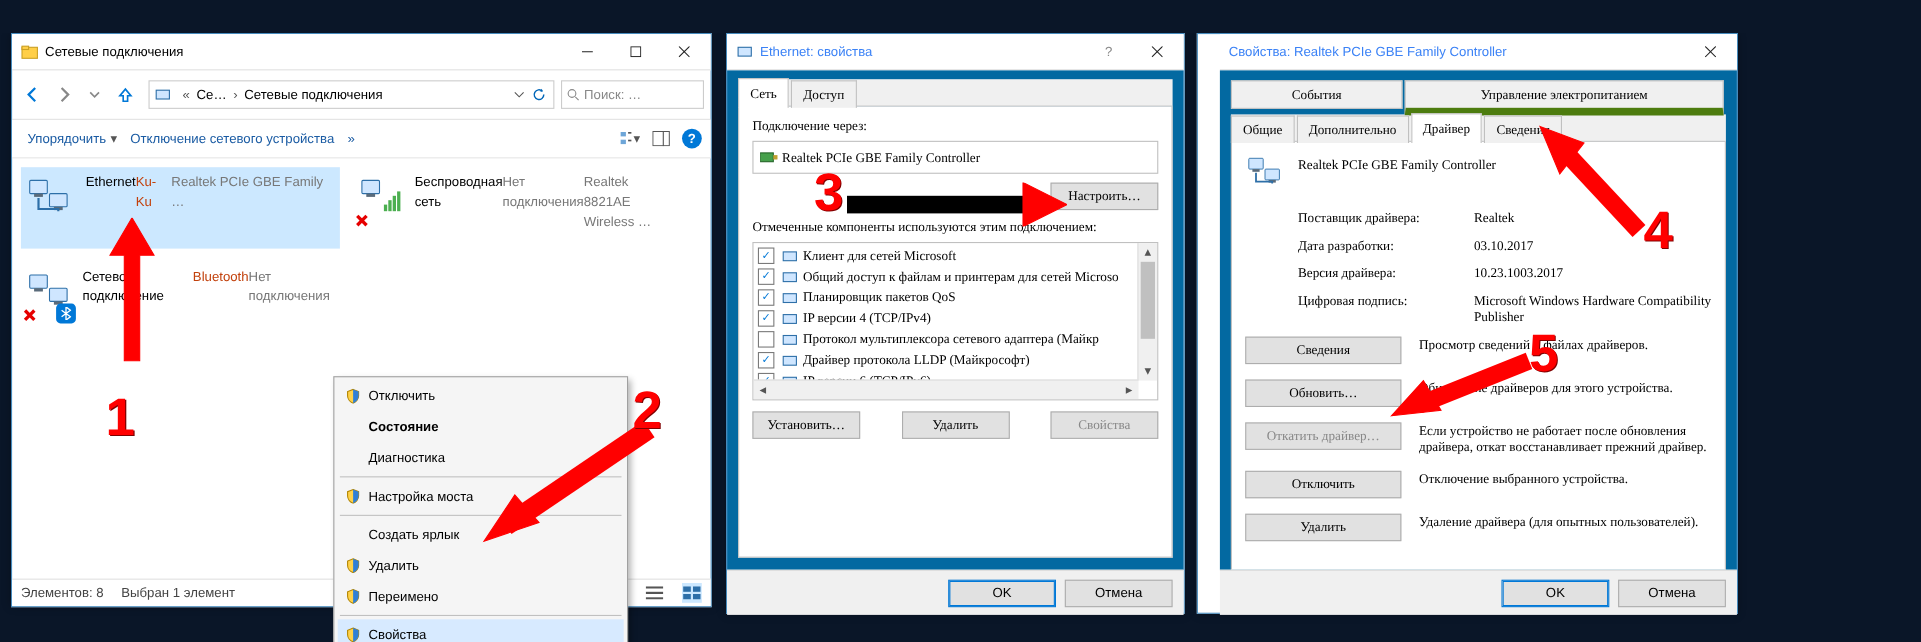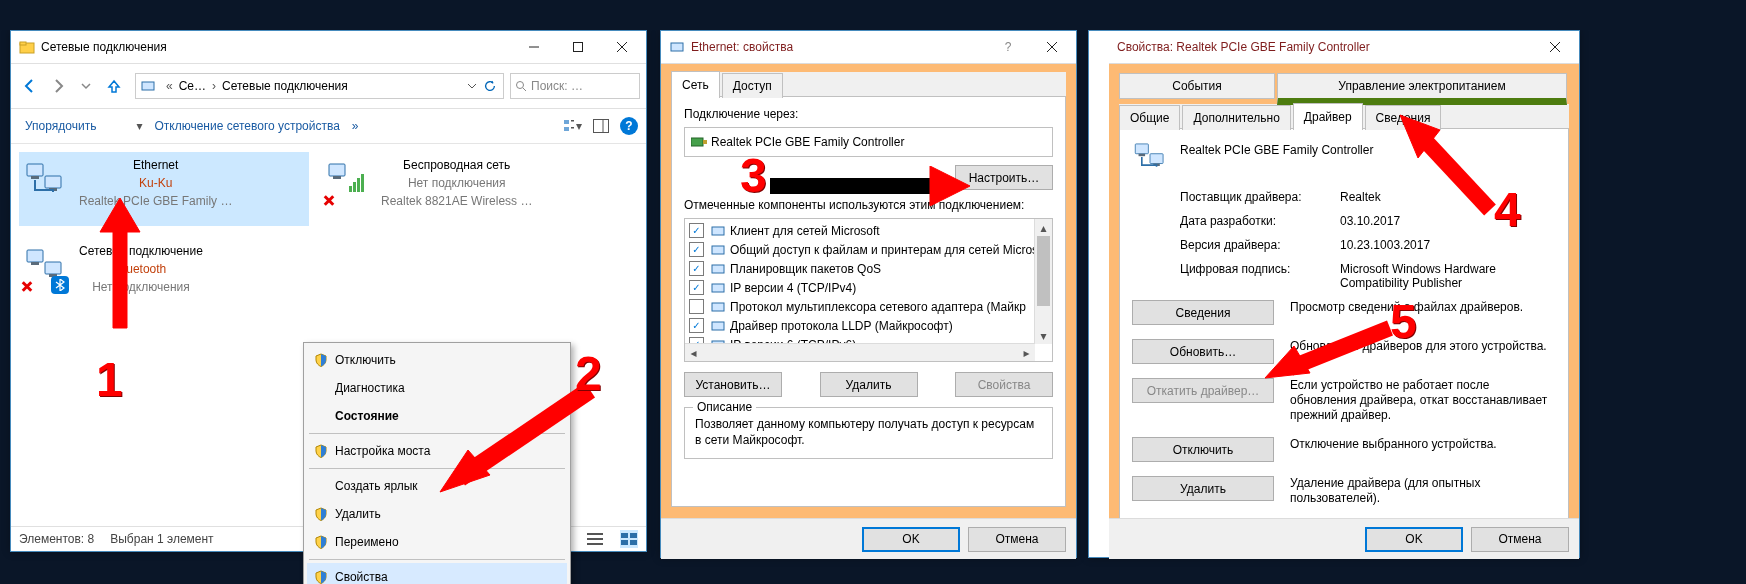--- a/index.html
+++ b/index.html
@@ -10,46 +10,46 @@
   
   .w2{left:660px;top:0;width:415px;height:526px;}
   
   .w3{left:1088px;top:0;width:470px;height:526px;padding-left:20px;}
 
   
   .titlebar{display:flex;align-items:center;height:32px;background:#fff;border-bottom:1px solid #e0e0e0;padding:0 2px 0 8px;}
   .titlebar.gray{background:#fff;}
   .title-icon{width:16px;height:16px;margin-right:6px;display:inline-flex;align-items:center;justify-content:center;}
   .title-text{flex:1;font-size:12px;color:#000;}
-  .title-text.faded{color:#7f1d1d;}
+  .title-text.faded{color:#3b82f6;}
   .title-btns{display:flex;}
   .title-btn{width:44px;height:30px;display:flex;align-items:center;justify-content:center;color:#000;}
   .title-btn svg{stroke:#222;fill:none;stroke-width:1;}
 
   
   .nav-row{display:flex;align-items:center;height:36px;padding:4px 6px;border-bottom:1px solid #e0e0e0;}
   .nav-hist{display:flex;gap:2px;margin-right:8px;}
   .nav-arrow{width:26px;height:26px;display:flex;align-items:center;justify-content:center;color:#888;}
   .nav-arrow.en{color:#0078d7;}
   .addr-box{flex:1;display:flex;align-items:center;border:1px solid #ccc;height:24px;padding:0 4px;margin-right:6px;background:#fff;}
   .addr-seg{display:flex;align-items:center;color:#000;padding:0 2px;}
   .addr-car{padding:0 4px;color:#555;}
   .search-box{width:120px;border:1px solid #ccc;height:24px;display:flex;align-items:center;color:#888;padding:0 4px;}
   .toolbar-row{display:flex;align-items:center;height:34px;padding:0 8px;border-bottom:1px solid #e5e5e5;background:#fff;}
-  .tb-item{display:flex;align-items:center;color:#1a5ba3;padding:0 6px;gap:36px;}
+  .tb-item{display:flex;align-items:center;color:#1a5ba3;padding:0 6px;}
   .tb-item .drop{margin-left:4px;color:#555;}
   .tb-right{margin-left:auto;display:flex;align-items:center;gap:10px;}
   .tb-ic{width:18px;height:18px;display:flex;align-items:center;justify-content:center;}
   .help-circle{width:18px;height:18px;border-radius:50%;background:#0078d7;color:#fff;font-weight:bold;display:flex;align-items:center;justify-content:center;font-size:12px;}
   .client{position:relative;height:344px;padding:8px;}
   .conn-grid{display:flex;flex-wrap:wrap;gap:12px;}
   .conn-item{width:290px;height:74px;display:flex;padding:4px;box-sizing:border-box;}
   .conn-item.sel{background:#cce8ff;}
   .conn-ico{width:48px;height:48px;margin:2px 8px 0 0;position:relative;}
-  .conn-lines{display:flex;flex-direction:column;line-height:18px;align-items:center;}
+  .conn-lines{display:flex;flex-direction:row;line-height:18px;}
   .conn-name{color:#000;}
   .conn-l2{color:#c2410c;}
   .conn-l3{color:#777;}
   .redx{position:absolute;left:-4px;bottom:-2px;width:16px;height:16px;}
   .redx:before,.redx:after{content:"";position:absolute;left:2px;top:7px;width:12px;height:3px;background:#e60000;transform:rotate(45deg);}
   .redx:after{transform:rotate(-45deg);}
   .bt-badge{position:absolute;left:28px;bottom:-2px;width:18px;height:18px;border-radius:4px;background:#0078d7;display:flex;align-items:center;justify-content:center;color:#fff;font-size:11px;}
   .statusbar{position:absolute;bottom:0;left:0;right:0;height:24px;border-top:1px solid #e0e0e0;display:flex;align-items:center;padding:0 8px;gap:16px;color:#444;background:#fff;}
   .statusbar .spacer{flex:1;}
 
@@ -57,21 +57,21 @@
   .ctx{position:absolute;left:292px;top:198px;width:260px;background:#f5f5f5;border:1px solid #a0a0a0;box-shadow:3px 3px 6px rgba(0,0,0,.3);padding:3px;z-index:50;}
   .ctx-item{display:flex;align-items:center;height:28px;padding:0 8px 0 4px;}
   .ctx-item.hover{background:#d7eaff;}
   .ctx-item.bold{font-weight:bold;}
   .ctx-sep{height:1px;background:#c0c0c0;margin:3px 2px;}
   .ctx-ico{width:20px;height:20px;margin-right:4px;display:flex;align-items:center;justify-content:center;}
   .shield{width:14px;height:14px;}
 
   
   .w2 .titlebar,.w3 .titlebar{background:#fff;border-bottom:1px solid #dcdcdc;}
-  .dlg-body{padding:8px 10px 6px;background:#fdba74;height:calc(100% - 32px - 40px);overflow:hidden;box-sizing:border-box;}
+  .dlg-body{padding:8px 10px 6px;background:#0369a1;height:calc(100% - 32px - 40px);overflow:hidden;box-sizing:border-box;font-family:Liberation Serif, serif;}
   .dlg-footer{height:40px;border-top:1px solid #dcdcdc;display:flex;align-items:center;justify-content:flex-end;padding:0 10px;gap:8px;background:#f0f0f0;}
   .btn{min-width:76px;height:23px;border:1px solid #adadad;background:#e1e1e1;color:#000;display:inline-flex;align-items:center;justify-content:center;padding:0 10px;}
   .btn.disabled{color:#888;}
   .btn.focus{border:1px solid #0078d7;box-shadow:inset 0 0 0 1px #0078d7;}
 
   
   .tab-strip{display:flex;border-bottom:1px solid #c0c0c0;height:24px;background:#f0f0f0;}
   .tab{border:1px solid #c0c0c0;border-bottom:none;background:#f0f0f0;padding:2px 10px;margin-right:2px;position:relative;top:1px;height:20px;display:flex;align-items:center;}
   .tab.active{background:#fff;height:22px;top:-1px;z-index:2;}
   .tab-body{background:#fff;border:1px solid #c0c0c0;border-top:none;padding:10px 12px;height:410px;box-sizing:border-box;}
@@ -294,27 +294,27 @@
       <div class="ctx">
         <div class="ctx-item">
           <span class="ctx-ico">
               <svg class="shield" viewBox="0 0 14 14">
                 <path d="M7 1 L12 3 L12 7 C12 10 9.5 12.6 7 13.5 C4.5 12.6 2 10 2 7 L2 3 Z" fill="#ffd24a" stroke="#b38600"></path>
                 <path d="M7 1 L12 3 L12 7 C12 10 9.5 12.6 7 13.5 L7 1 Z" fill="#2f7fd6"></path>
               </svg>
             </span>
           <span>Отключить</span>
         </div>
+        <div class="ctx-item bold">
+          <span class="ctx-ico"></span>
+            <span>Состояние</span>
+        </div>
         <div class="ctx-item">
           <span class="ctx-ico"></span>
             <span>Диагностика</span>
-        </div>
-        <div class="ctx-item bold">
-          <span class="ctx-ico"></span>
-            <span>Состояние</span>
         </div>
         <div class="ctx-sep"></div>
         <div class="ctx-item">
           <span class="ctx-ico">
               <svg class="shield" viewBox="0 0 14 14">
                 <path d="M7 1 L12 3 L12 7 C12 10 9.5 12.6 7 13.5 C4.5 12.6 2 10 2 7 L2 3 Z" fill="#ffd24a" stroke="#b38600"></path>
                 <path d="M7 1 L12 3 L12 7 C12 10 9.5 12.6 7 13.5 L7 1 Z" fill="#2f7fd6"></path>
               </svg>
             </span>
           <span>Настройка моста</span>
@@ -488,24 +488,20 @@
           <div class="scrollbar-h">
             <div class="sb-btn" style="display:inline-flex;">◂</div>
             <div class="sb-btn" style="position:absolute;right:0;display:inline-flex;">▸</div>
           </div>
         </div>
         <div class="btn-row">
           <span class="btn">Установить…</span>
           <span class="btn">Удалить</span>
           <span class="btn disabled">Свойства</span>
         </div>
-        <div class="group-box">
-          <span class="group-title">Описание</span>
-          <div style="line-height:16px;">Позволяет данному компьютеру получать доступ к ресурсам в сети Майкрософт.</div>
-        </div>
       </div>
     </div>
     <div class="dlg-footer">
       <span class="btn focus">OK</span>
       <span class="btn">Отмена</span>
     </div>
   </div>
 
   <div class="win w3">
     <div class="titlebar gray">

